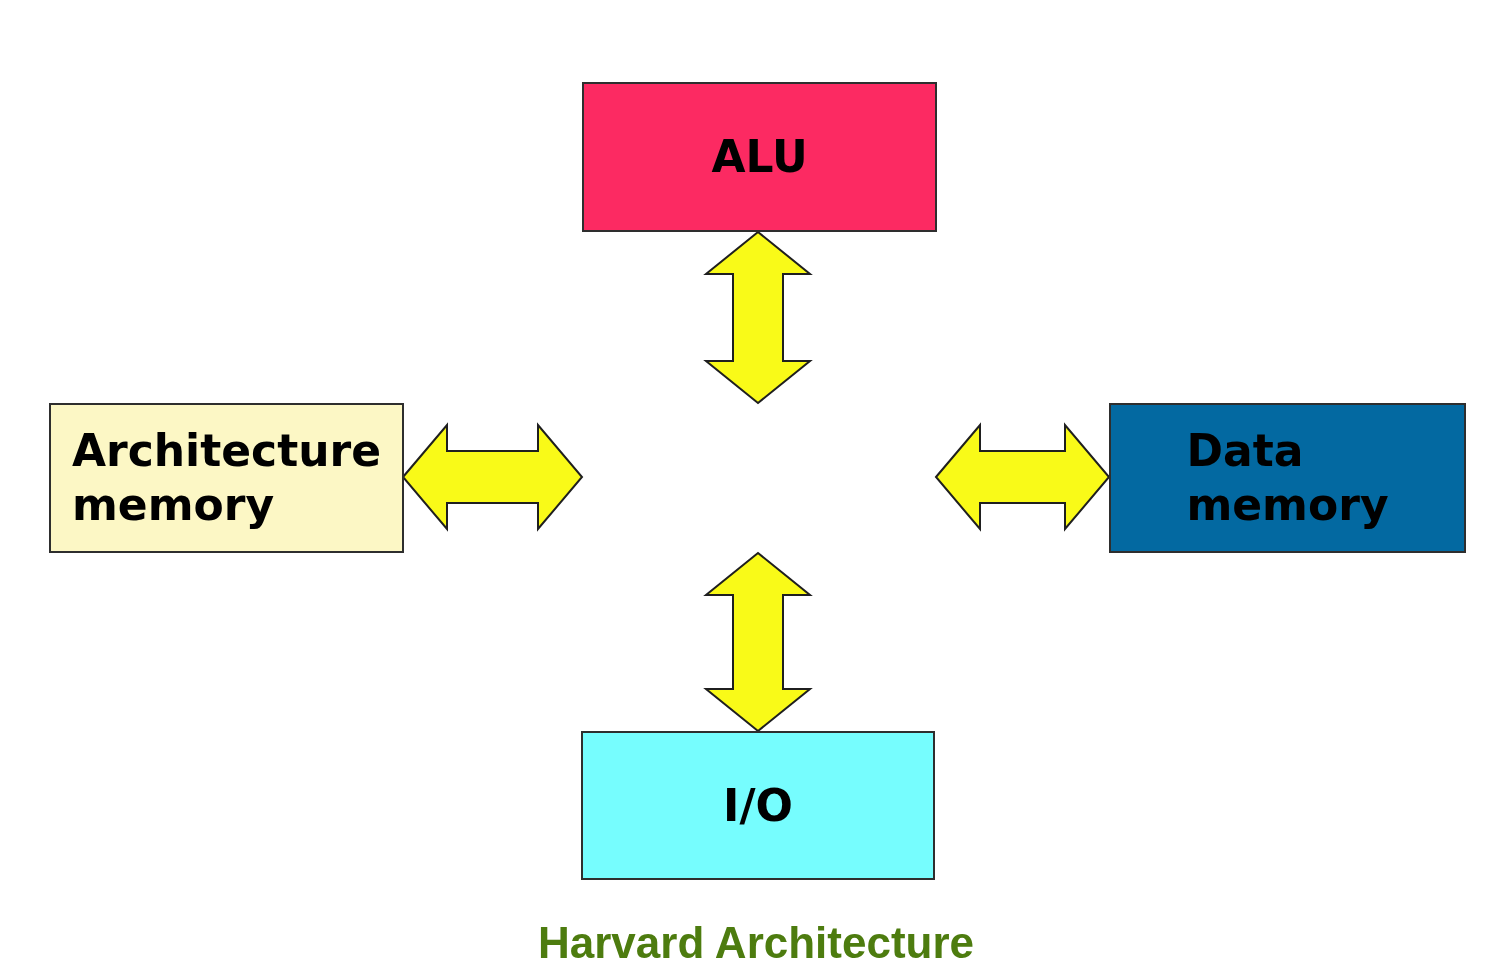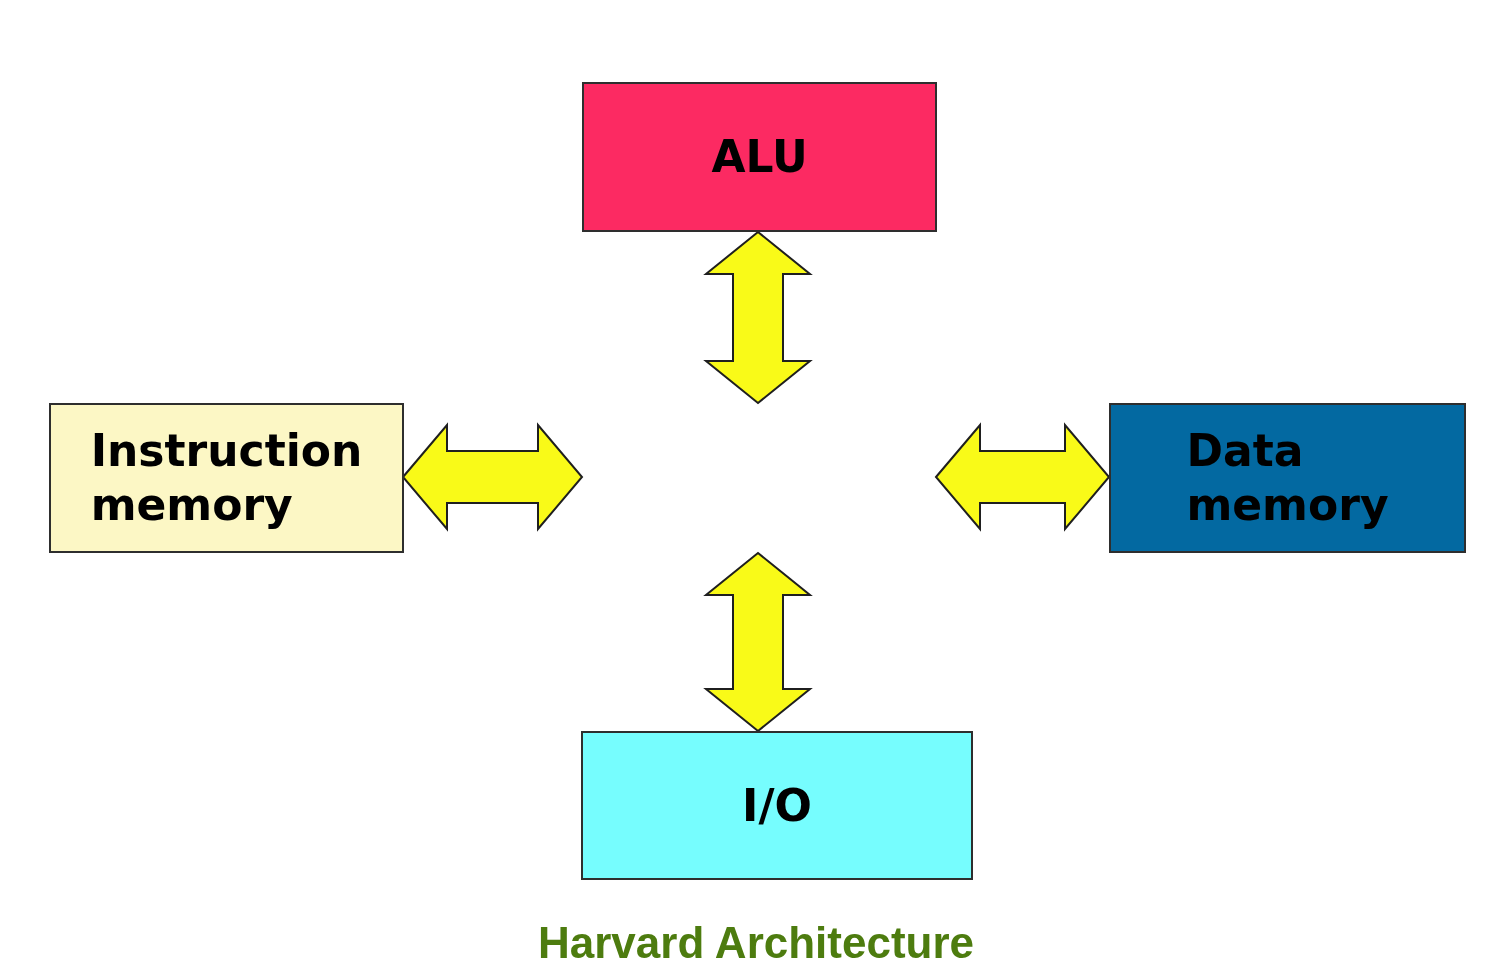--- a/index.html
+++ b/index.html
@@ -30,21 +30,21 @@
     line-height: 1.22;
     color: #000000;
     text-align: left;
     white-space: pre-line;
     letter-spacing: 0px;
   }
   .node-alu          { left: 582px; top:  82px; width: 355px; height: 150px; }
   .node-control      { left: 582px; top: 403px; width: 354px; height: 150px; }
   .node-instruction  { left:  49px; top: 403px; width: 355px; height: 150px; }
   .node-data         { left: 1109px; top: 403px; width: 357px; height: 150px; }
-  .node-io           { left: 581px; top: 731px; width: 392px; height: 149px; }
+  .node-io           { left: 581px; top: 731px; width: 354px; height: 149px; }
   .caption {
     position: absolute;
     left: 0; top: 893px;
     width: 1512px;
     text-align: center;
     font-weight: 700;
     font-size: 44px;
     line-height: 1.0;
     font-family: "Liberation Sans", "DejaVu Sans", sans-serif;
   }
@@ -63,21 +63,21 @@
     <polygon stroke-width="2" points="403,477 447,425 447,451 538,451 538,425 582,477 538,529 538,503 447,503 447,529" fill="#F9FA18" stroke="#1f1f1f"></polygon>
 
     <polygon stroke-width="2" points="936,477 980,425 980,451 1065,451 1065,425 1109,477 1065,529 1065,503 980,503 980,529" fill="#F9FA18" stroke="#1f1f1f"></polygon>
   </svg>
 
   <div class="node node-alu" style="background: rgb(252, 42, 98);">
     <span class="label">ALU</span>
   </div>
 
   <div class="node node-instruction" style="background: rgb(252, 247, 197);">
-    <span class="label">Instruction
+    <span class="label">Architecture
 memory</span>
   </div>
 
 
   <div class="node node-data" style="background: #0369a1;">
     <span class="label">Data
 memory</span>
   </div>
 
   <div class="node node-io" style="background: rgb(118, 253, 254);">

